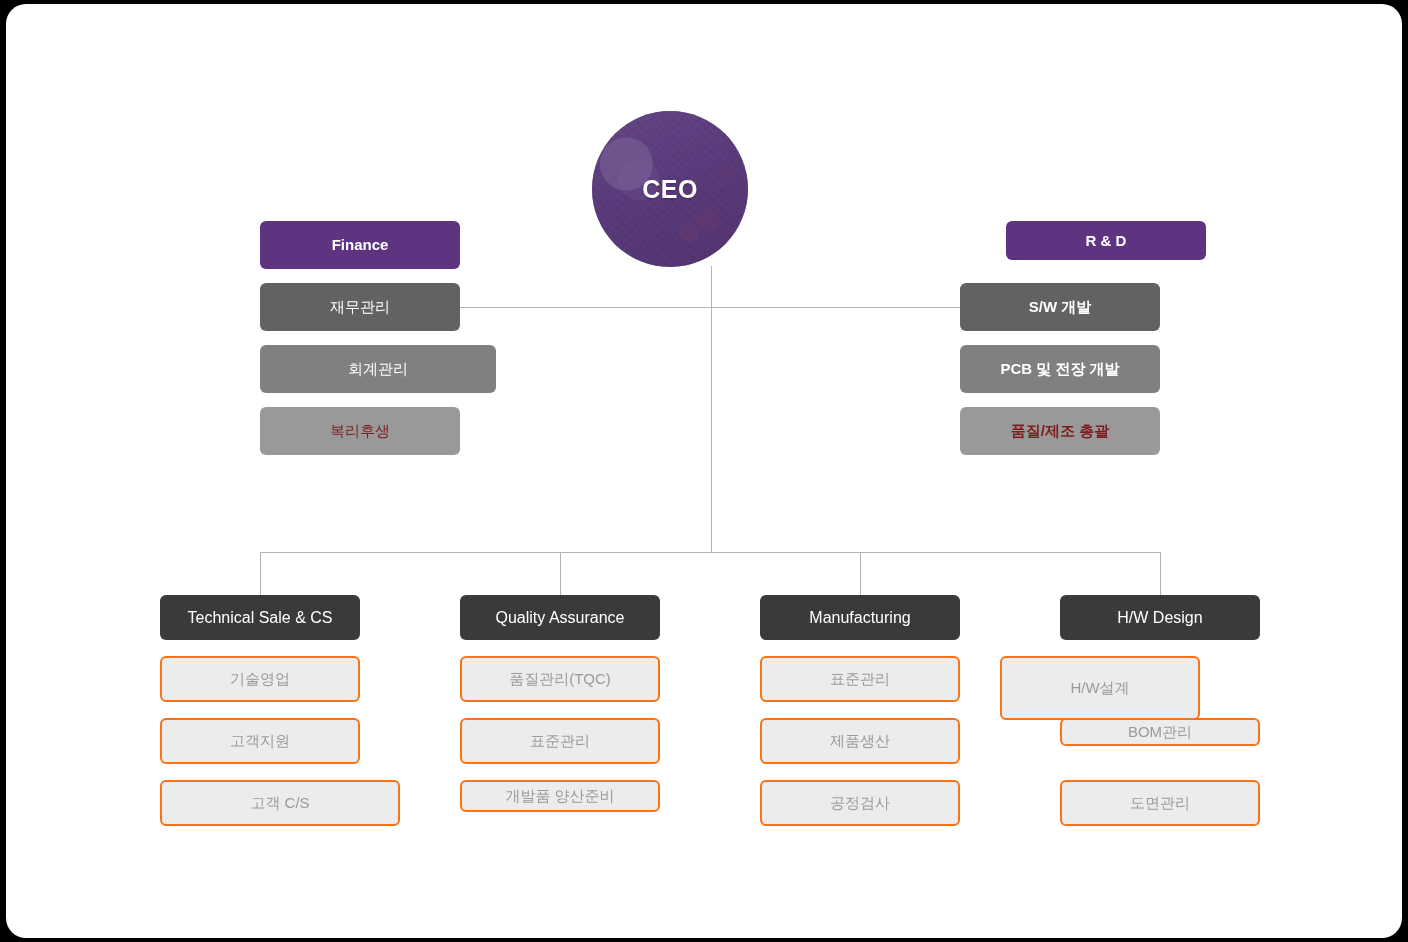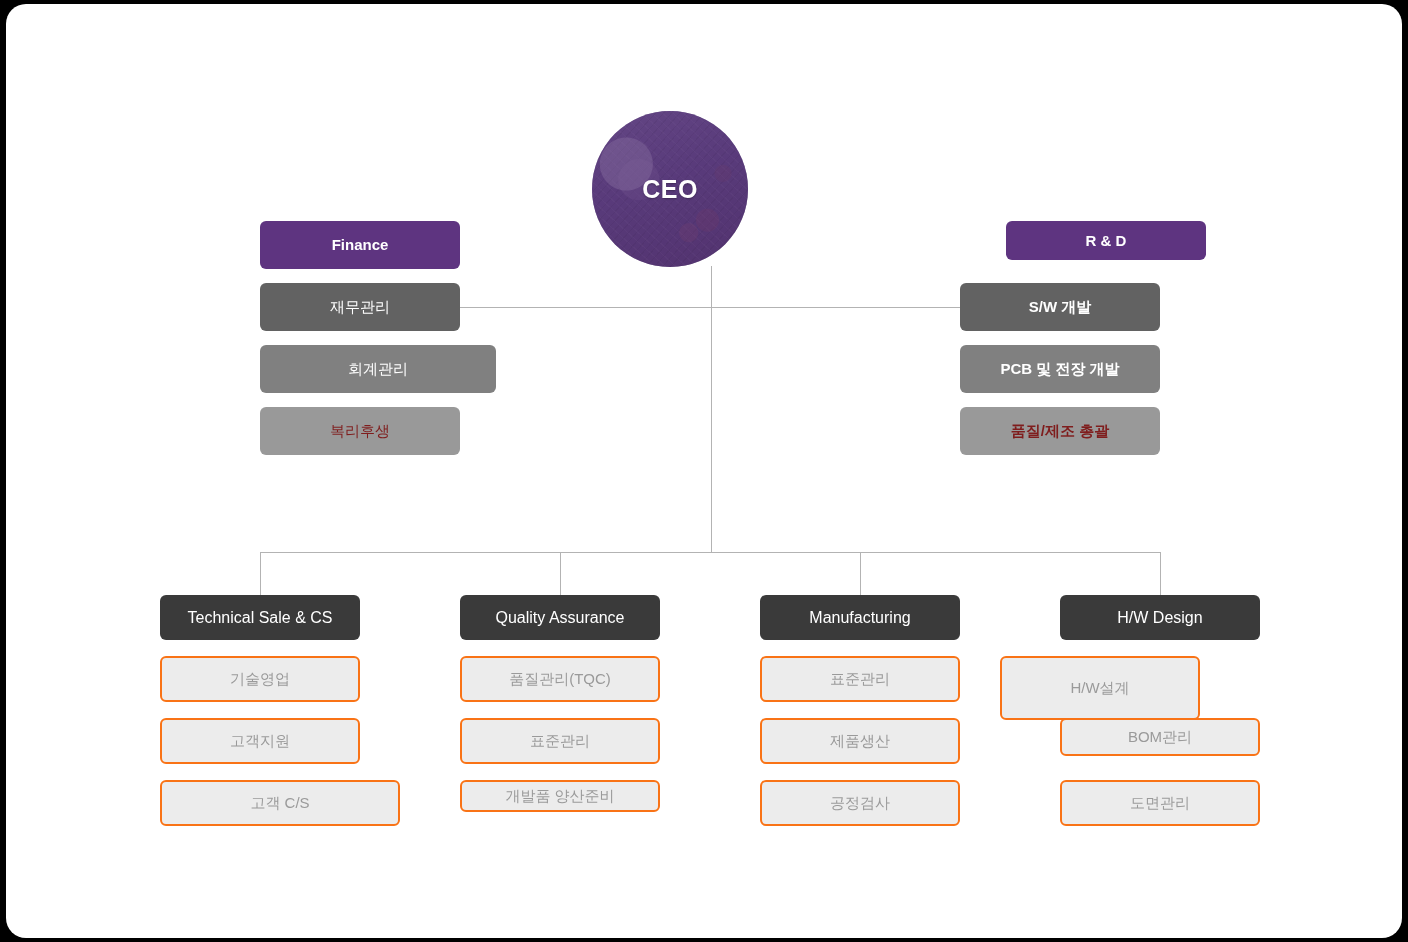--- a/index.html
+++ b/index.html
@@ -200,20 +200,20 @@
   <div class="box leaf" style="left:754px; top:776px; width:200px; height:46px;">
     <span>공정검사</span>
   </div>
 
   <div class="box hdr-dark" style="left:1054px; top:591px; width:200px; height:45px;">
     <span>H/W Design</span>
   </div>
   <div class="box leaf" style="left:994px; top:652px; width:200px; height:64px;align-items:center;">
     <span>H/W설계</span>
   </div>
-  <div class="box leaf" style="left:1054px; top:714px; width:200px; height:38px;">
+  <div class="box leaf" style="left:1054px; top:714px; width:200px; height:28px;">
     <span>BOM관리</span>
   </div>
   <div class="box leaf" style="left:1054px; top:776px; width:200px; height:46px;">
     <span>도면관리</span>
   </div>
 
 </div>
 
 </body></html>

